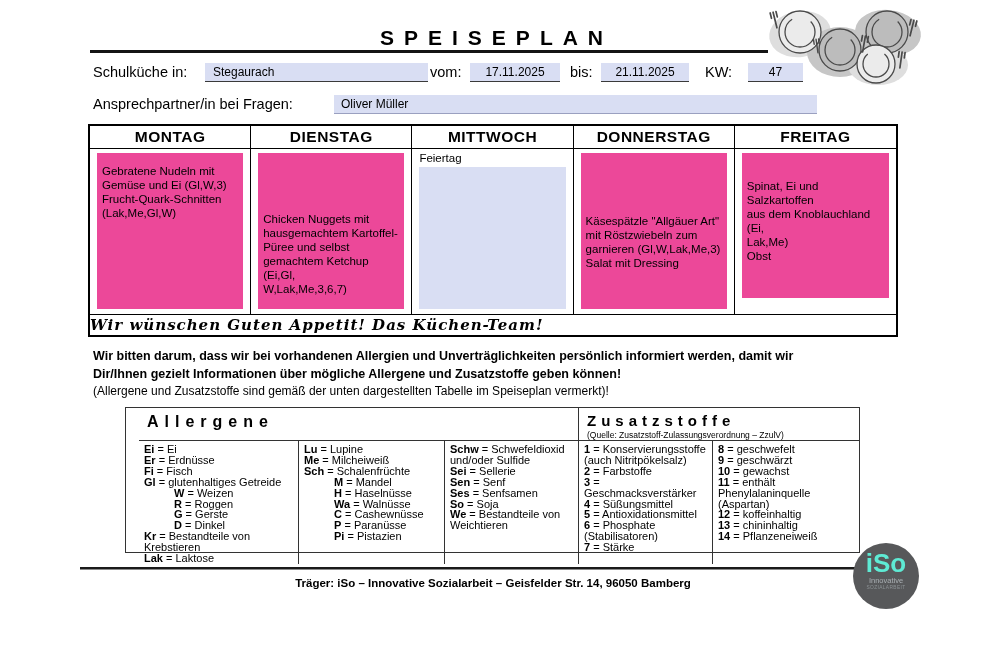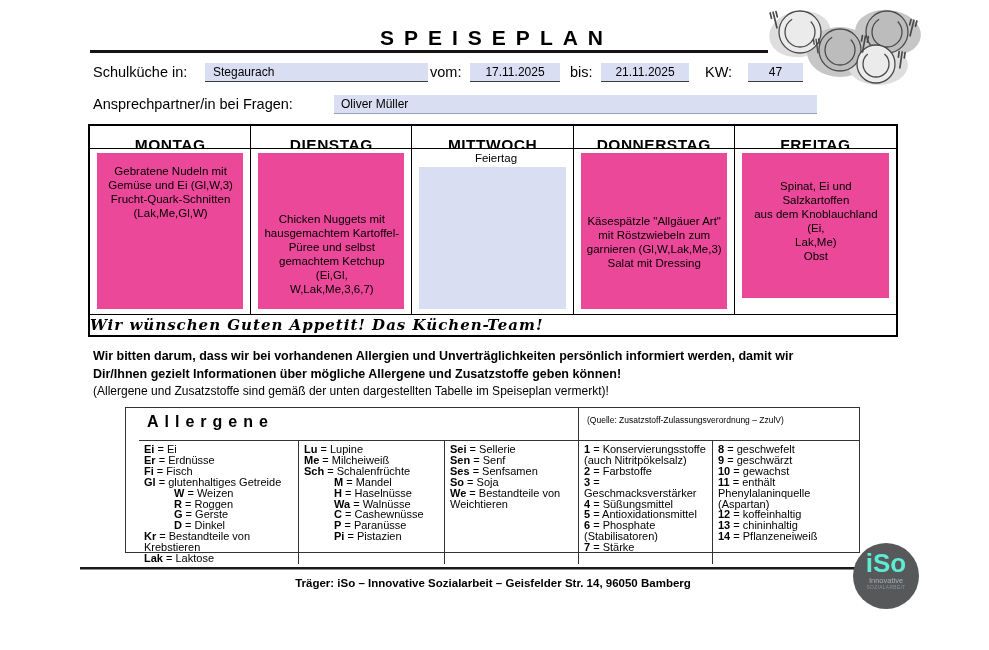--- a/index.html
+++ b/index.html
@@ -16,25 +16,25 @@
   .field{position:absolute;background:#d9def3;border-bottom:1.5px solid #3a3a3a;
          height:18px;font-size:12px;line-height:18px;}
   .field.center{text-align:center;}
   .field.plain{border-bottom:1px solid #9aa0c0;}
 
   
   .week{position:absolute;left:88px;top:124px;width:810px;height:213px;
         border:2px solid #000;box-sizing:border-box;display:grid;
         grid-template-columns:repeat(5,1fr);grid-template-rows:23px 1fr 21px;}
   .day-h{border-right:1.5px solid #000;border-bottom:1.5px solid #000;
-         font-weight:bold;font-size:15.5px;text-align:center;padding-top:10px;
+         font-weight:bold;font-size:15.5px;text-align:center;padding-top:2px;
          letter-spacing:.5px;box-sizing:border-box;}
   .day-h:nth-child(5){border-right:none;}
   .day-c{border-right:1.5px solid #000;box-sizing:border-box;display:flex;
-         flex-direction:column;background:#fff;text-align:center;}
+         flex-direction:column;background:#fff;}
   .day-c.last{border-right:none;}
   .mealbox{flex:1;background:#ec4899;margin:4px 7px 5px 7px;box-sizing:border-box;}
   .meal{display:block;white-space:pre-line;font-size:11.5px;line-height:14px;
         padding:0 4px 0 5px;}
   .pad-mon .meal{padding-top:11px;}
   .pad-die .meal{padding-top:59px;}
   .pad-don .meal{padding-top:61px;}
   .pad-fre .meal{padding-top:26px;}
   .mealbox.to-bottom{margin-bottom:16px;}
   .feiertag{font-size:11.5px;line-height:14px;padding:2px 0 0 7px;}
@@ -177,20 +177,21 @@
     <div class="closing-row">Wir wünschen Guten Appetit! Das Küchen-Team!</div>
   </div>
 
   <div class="notice-bold">Wir bitten darum, dass wir bei vorhandenen Allergien und Unverträglichkeiten persönlich informiert werden, damit wir
 Dir/Ihnen gezielt Informationen über mögliche Allergene und Zusatzstoffe geben können!</div>
   <div class="notice-plain">(Allergene und Zusatzstoffe sind gemäß der unten dargestellten Tabelle im Speiseplan vermerkt)!</div>
 
   <div class="legend">
     <div class="lt-h allerg">Allergene</div>
     <div class="lt-h zusatz">
+      <div class="zusatz-title">Zusatzstoffe</div>
       <div class="zusatz-src">(Quelle: Zusatzstoff-Zulassungsverordnung – ZzulV)</div>
     </div>
     <div class="lt-cell">
         <div class="tbl-item"><b>Ei</b> = Ei</div>
         <div class="tbl-item"><b>Er</b> = Erdnüsse</div>
         <div class="tbl-item"><b>Fi</b> = Fisch</div>
         <div class="tbl-item"><b>Gl</b> = glutenhaltiges Getreide</div>
         <div class="tbl-sub"><b>W</b> = Weizen</div>
         <div class="tbl-sub"><b>R</b> = Roggen</div>
         <div class="tbl-sub"><b>G</b> = Gerste</div>
@@ -203,20 +204,21 @@
         <div class="tbl-item"><b>Me</b> = Milcheiweiß</div>
         <div class="tbl-item"><b>Sch</b> = Schalenfrüchte</div>
         <div class="tbl-sub"><b>M</b> = Mandel</div>
         <div class="tbl-sub"><b>H</b> = Haselnüsse</div>
         <div class="tbl-sub"><b>Wa</b> = Walnüsse</div>
         <div class="tbl-sub"><b>C</b> = Cashewnüsse</div>
         <div class="tbl-sub"><b>P</b> = Paranüsse</div>
         <div class="tbl-sub"><b>Pi</b> = Pistazien</div>
       </div>
     <div class="lt-cell">
+        <div class="tbl-item"><b>Schw</b> = Schwefeldioxid und/oder Sulfide</div>
         <div class="tbl-item"><b>Sei</b> = Sellerie</div>
         <div class="tbl-item"><b>Sen</b> = Senf</div>
         <div class="tbl-item"><b>Ses</b> = Senfsamen</div>
         <div class="tbl-item"><b>So</b> = Soja</div>
         <div class="tbl-item"><b>We</b> = Bestandteile von Weichtieren</div>
       </div>
     <div class="lt-cell">
         <div class="tbl-item"><b>1</b> = Konservierungsstoffe (auch Nitritpökelsalz)</div>
         <div class="tbl-item"><b>2</b> = Farbstoffe</div>
         <div class="tbl-item"><b>3</b> = Geschmacksverstärker</div>

